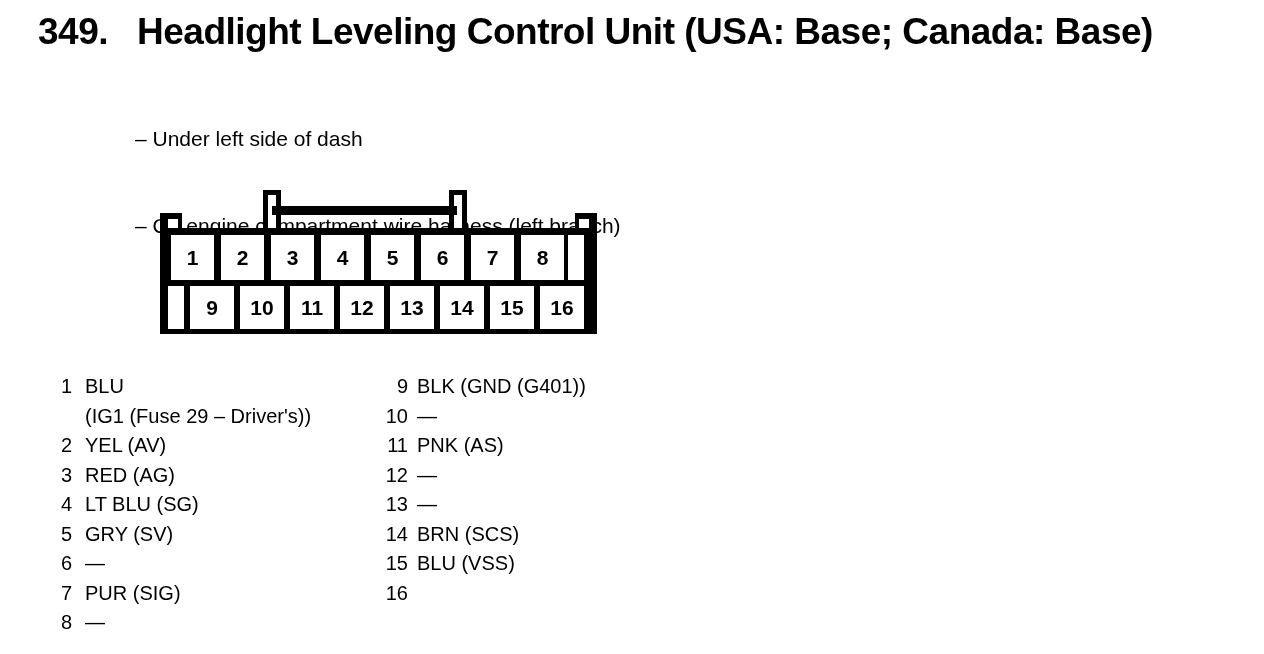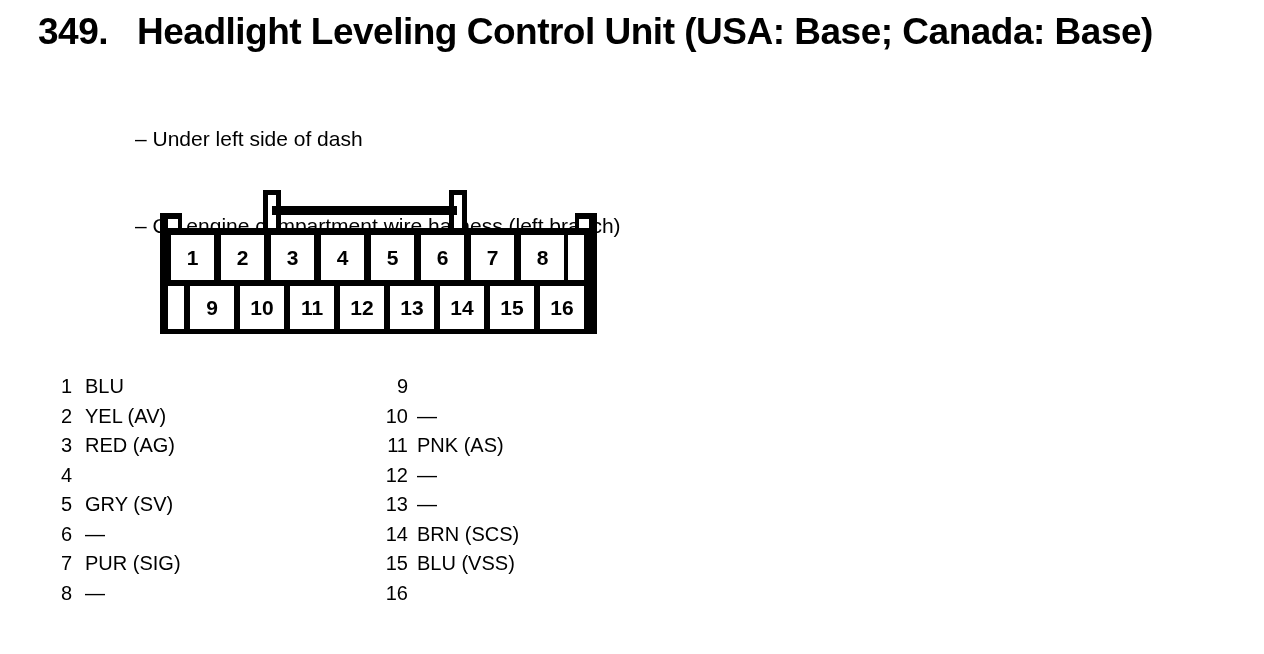--- a/index.html
+++ b/index.html
@@ -104,30 +104,32 @@
     <div class="cell bottom" style="left:330px">15</div>
     <div class="cell bottom" style="left:380px">16</div>
   </div>
 </div>
 
 <div class="pin-col left">
   <div class="pin-row">
     <span class="pin-num">1</span>
     <span class="pin-desc">BLU</span>
   </div>
+  <div class="pin-note">(IG1 (Fuse 29 – Driver's))</div>
   <div class="pin-row">
     <span class="pin-num">2</span>
     <span class="pin-desc">YEL (AV)</span>
   </div>
   <div class="pin-row">
     <span class="pin-num">3</span>
     <span class="pin-desc">RED (AG)</span>
   </div>
   <div class="pin-row">
     <span class="pin-num">4</span>
+    <span class="pin-desc">LT BLU (SG)</span>
   </div>
   <div class="pin-row">
     <span class="pin-num">5</span>
     <span class="pin-desc">GRY (SV)</span>
   </div>
   <div class="pin-row">
     <span class="pin-num">6</span>
     <span class="pin-desc">—</span>
   </div>
   <div class="pin-row">
@@ -136,20 +138,21 @@
   </div>
   <div class="pin-row">
     <span class="pin-num">8</span>
     <span class="pin-desc">—</span>
   </div>
 </div>
 
 <div class="pin-col right">
   <div class="pin-row">
     <span class="pin-num">9</span>
+    <span class="pin-desc">BLK (GND (G401))</span>
   </div>
   <div class="pin-row">
     <span class="pin-num">10</span>
     <span class="pin-desc">—</span>
   </div>
   <div class="pin-row">
     <span class="pin-num">11</span>
     <span class="pin-desc">PNK (AS)</span>
   </div>
   <div class="pin-row">

